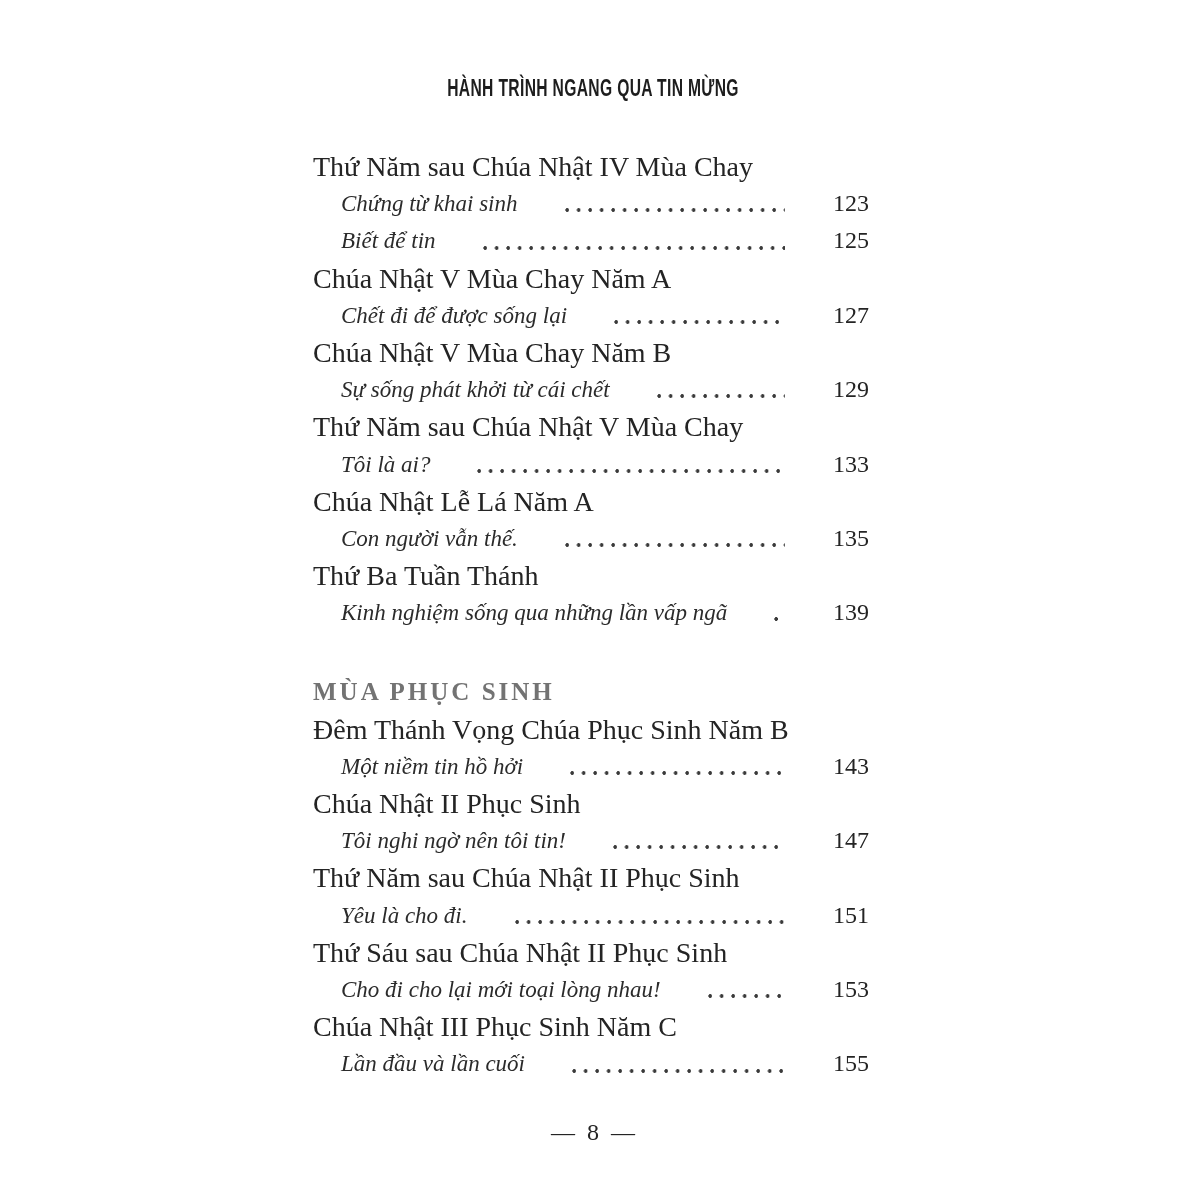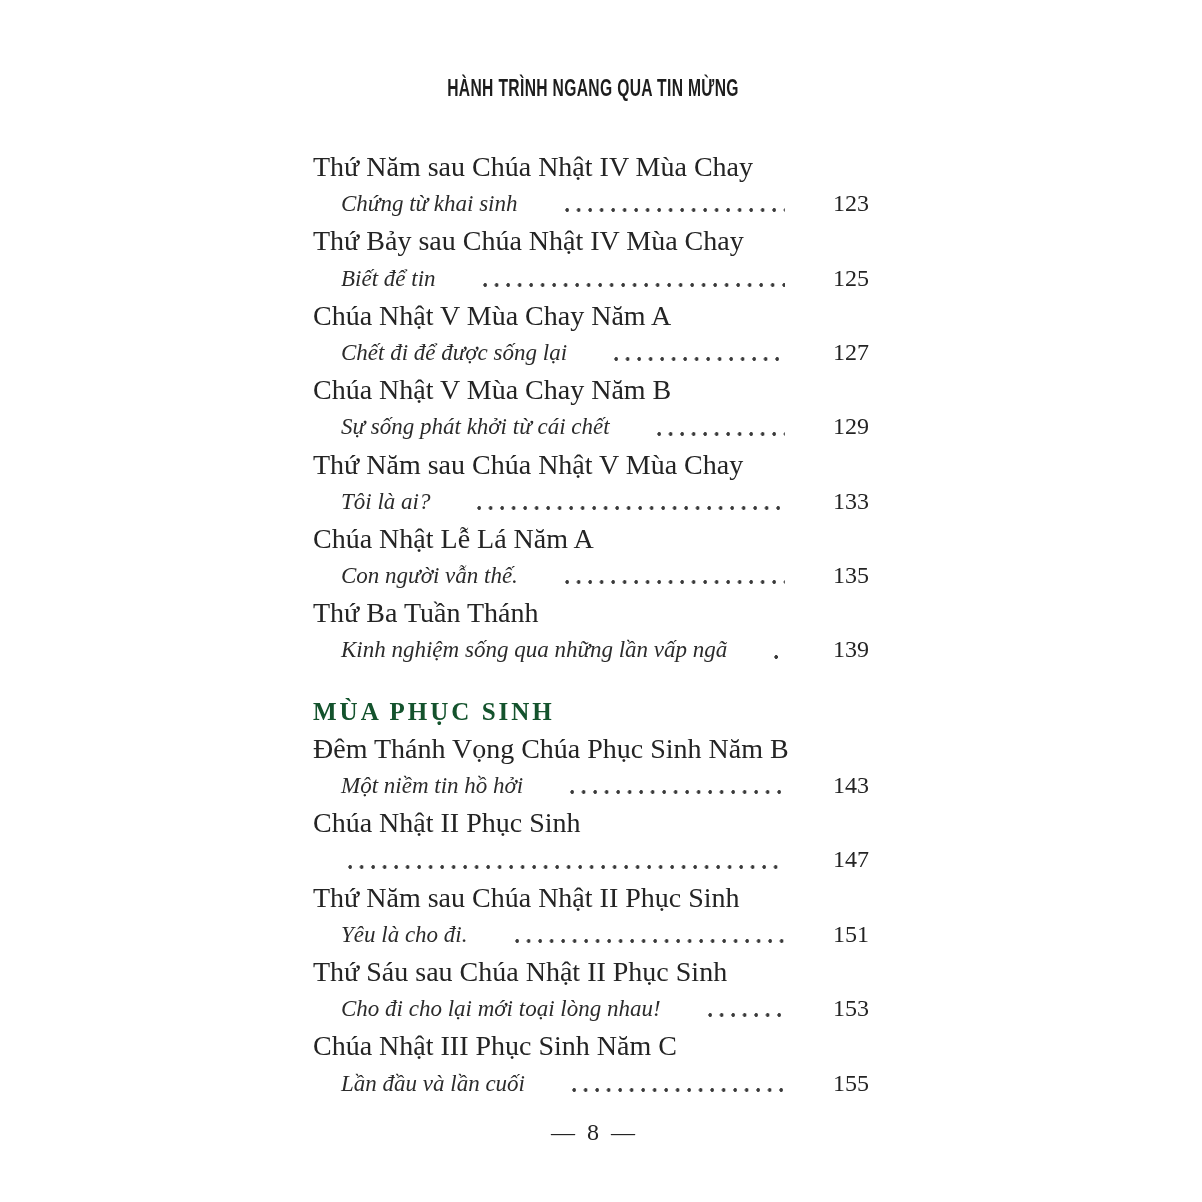--- a/index.html
+++ b/index.html
@@ -80,25 +80,25 @@
   .entry-page {
     font-style: normal;
     font-size: 24px;
     min-width: 40px;
     text-align: left;
     color: var(--ink);
   }
   .section-heading {
     height: 37.2px;
     line-height: 37.2px;
-    margin-top: 24px;
+    margin-top: 42px;
     font-size: 25px;
     font-weight: 700;
     letter-spacing: 3px;
-    color: #14532d;
+    color: #737373;
     white-space: nowrap;
   }
   .footer {
     position: absolute;
     left: 0;
     top: 1110px;
     width: 100%;
     text-align: center;
     font-size: 24px;
     color: var(--ink);
@@ -114,21 +114,20 @@
     <div class="running-header">HÀNH TRÌNH NGANG QUA TIN MỪNG</div>
 
     <div class="toc" id="toc">
         <div class="toc-section">
           <div class="entry-title">Thứ Năm sau Chúa Nhật IV Mùa Chay</div>
           <div class="entry-subrow">
             <span class="entry-subtitle">Chứng từ khai sinh</span>
             <span class="leader"></span>
             <span class="entry-page">123</span>
           </div>
-          <div class="entry-title">Thứ Bảy sau Chúa Nhật IV Mùa Chay</div>
           <div class="entry-subrow">
             <span class="entry-subtitle">Biết để tin</span>
             <span class="leader"></span>
             <span class="entry-page">125</span>
           </div>
           <div class="entry-title">Chúa Nhật V Mùa Chay Năm A</div>
           <div class="entry-subrow">
             <span class="entry-subtitle">Chết đi để được sống lại</span>
             <span class="leader"></span>
             <span class="entry-page">127</span>
@@ -161,20 +160,21 @@
         <div class="toc-section">
           <div class="section-heading">MÙA PHỤC SINH</div>
           <div class="entry-title">Đêm Thánh Vọng Chúa Phục Sinh Năm B</div>
           <div class="entry-subrow">
             <span class="entry-subtitle">Một niềm tin hồ hởi</span>
             <span class="leader"></span>
             <span class="entry-page">143</span>
           </div>
           <div class="entry-title">Chúa Nhật II Phục Sinh</div>
           <div class="entry-subrow">
+            <span class="entry-subtitle">Tôi nghi ngờ nên tôi tin!</span>
             <span class="leader"></span>
             <span class="entry-page">147</span>
           </div>
           <div class="entry-title">Thứ Năm sau Chúa Nhật II Phục Sinh</div>
           <div class="entry-subrow">
             <span class="entry-subtitle">Yêu là cho đi.</span>
             <span class="leader"></span>
             <span class="entry-page">151</span>
           </div>
           <div class="entry-title">Thứ Sáu sau Chúa Nhật II Phục Sinh</div>

